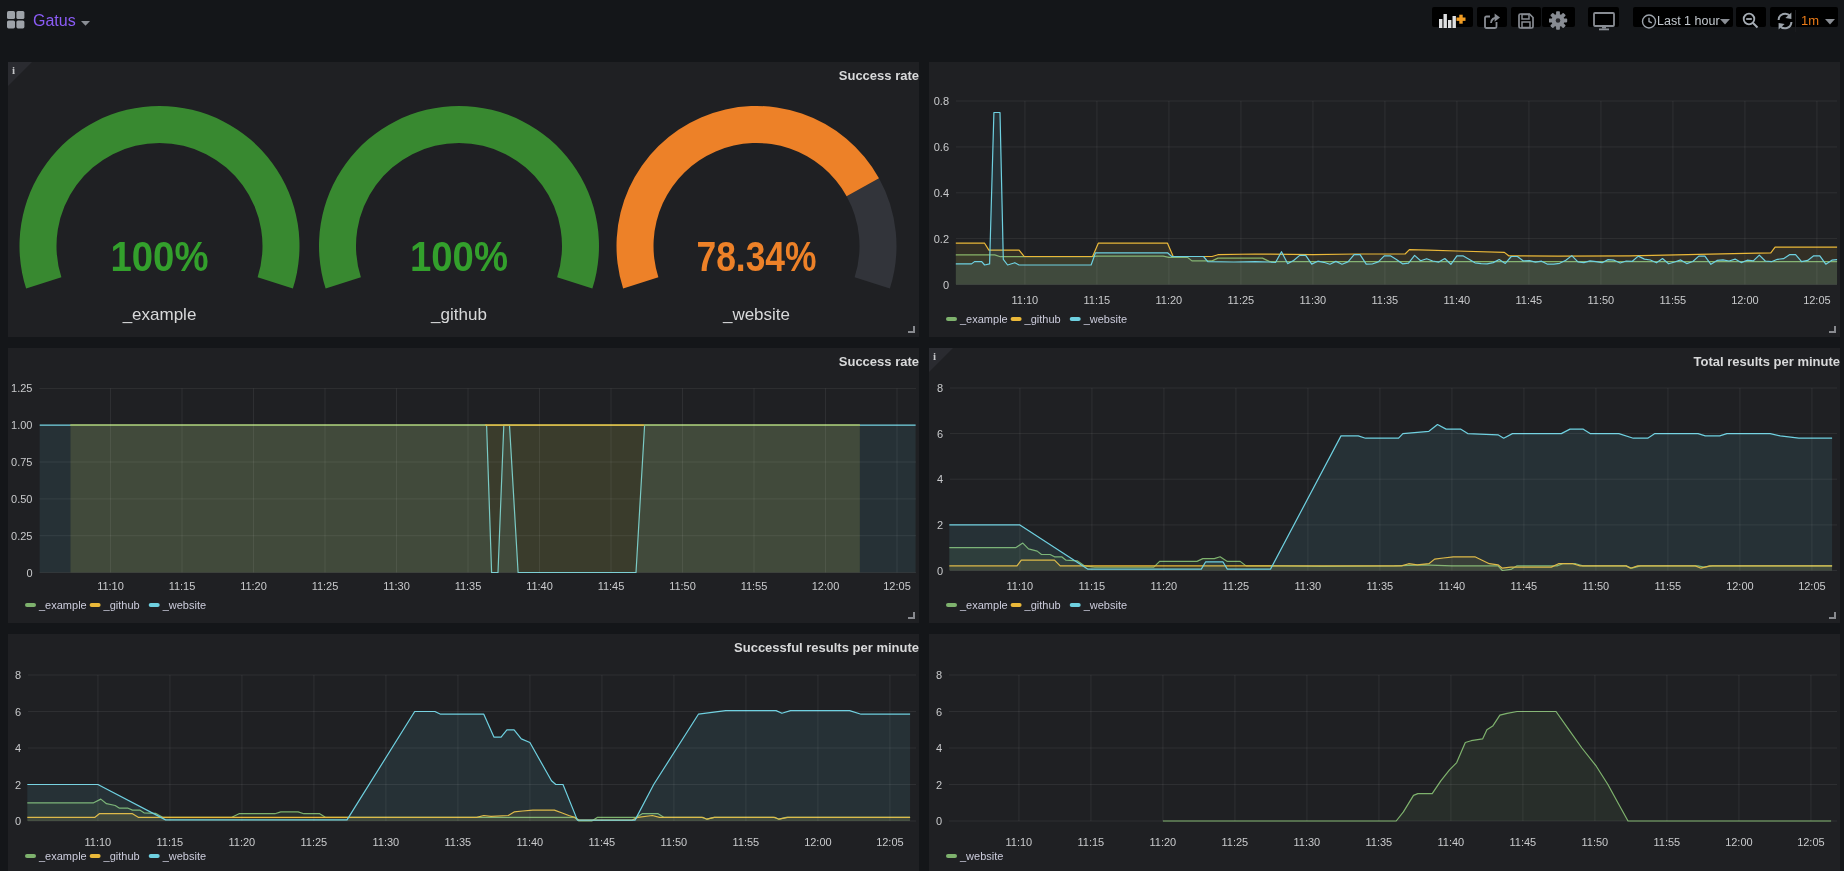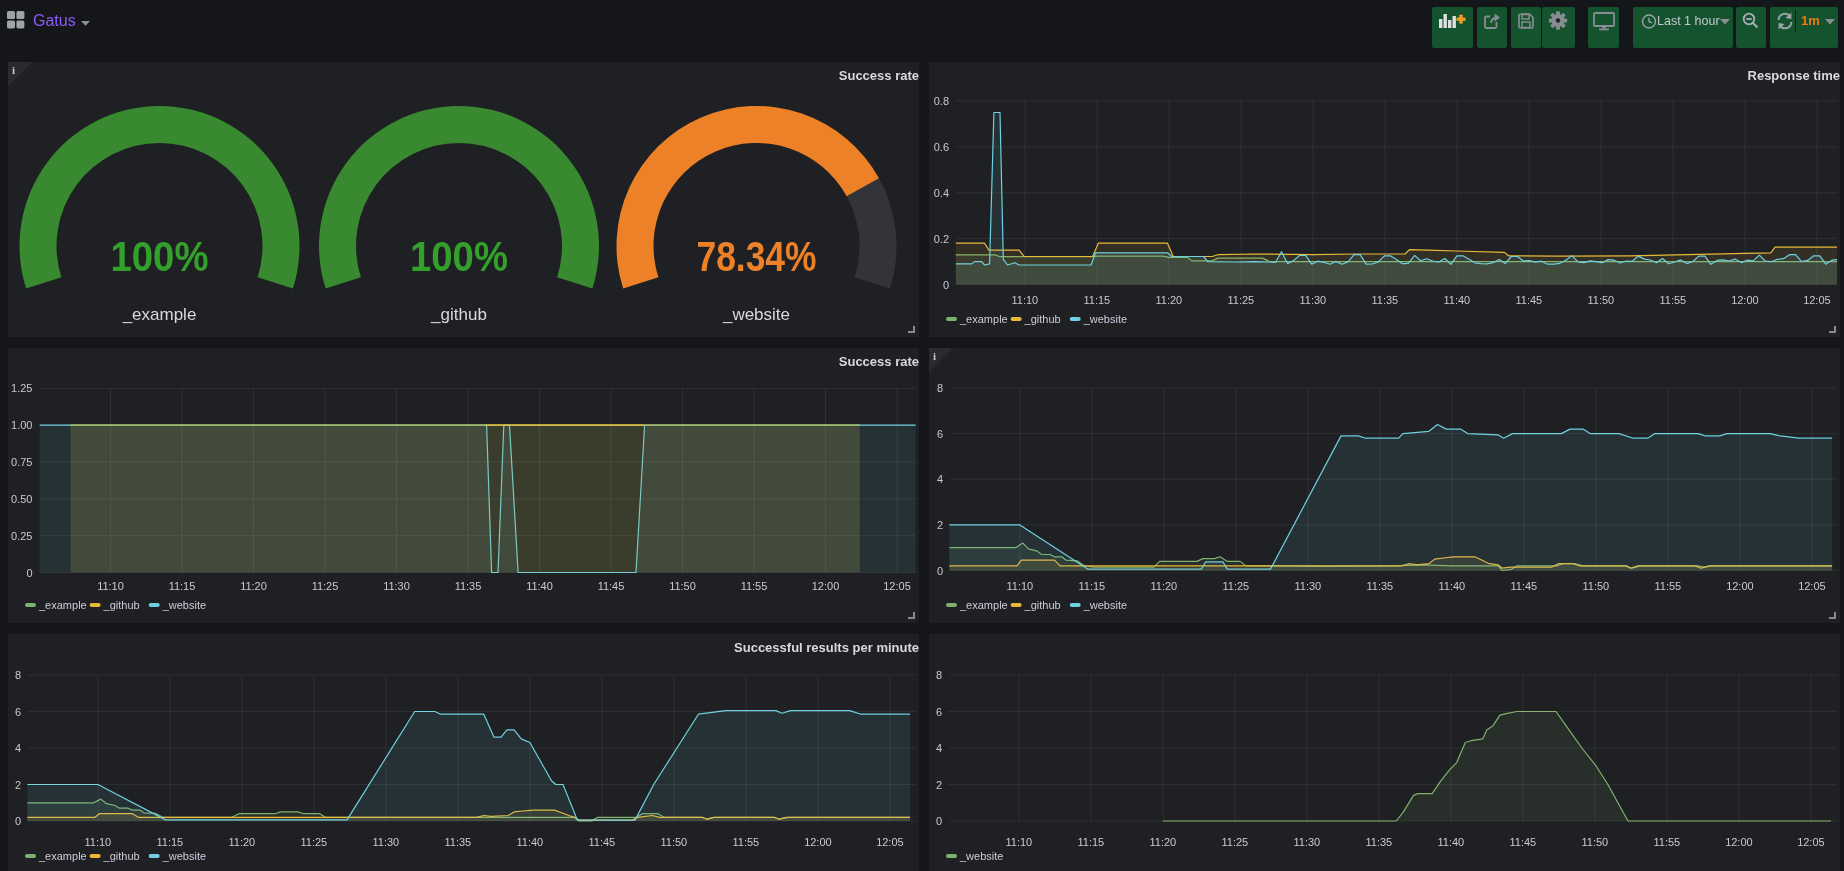--- a/index.html
+++ b/index.html
@@ -1,18 +1,18 @@
 <!DOCTYPE html>
 <html><head><meta charset="utf-8"><style>
 *{margin:0;padding:0;box-sizing:border-box}
 body{width:1844px;height:871px;background:#141619;font-family:"Liberation Sans",sans-serif;overflow:hidden;position:relative}
 .panel{position:absolute;background:#1f2023;overflow:hidden}
 .ptitle{position:absolute;top:6px;text-align:right;font-size:13px;font-weight:bold;color:#d8d9da}
 .nav{position:absolute;left:0;top:0;width:1844px;height:42px}
-.tbtn{position:absolute;top:7px;height:41px;background:#14532d;border-radius:2px;text-align:center}
+.tbtn{position:absolute;top:7px;height:20px;background:#000000;border-radius:2px;text-align:center}
 .infocorner{position:absolute;left:0;top:0;width:0;height:0;border-top:24px solid #2a2b30;border-right:24px solid transparent}
 .infoi{position:absolute;left:4px;top:2px;font-size:11px;font-weight:bold;color:#c5c6c8;font-family:"Liberation Serif",serif}
 .resize{position:absolute;width:7px;height:7px;border-right:2px solid #888a8f;border-bottom:2px solid #888a8f}
 </style></head><body>
 <div class="nav">
 <svg width="20" height="20" style="position:absolute;left:7px;top:11px">
 <rect x="0.0" y="0.0" width="8" height="8" rx="1.6" fill="#9ea3a9"></rect>
 <rect x="0.0" y="9.4" width="8" height="8" rx="1.6" fill="#9ea3a9"></rect>
 <rect x="9.4" y="0.0" width="8" height="8" rx="1.6" fill="#9ea3a9"></rect>
 <rect x="9.4" y="9.4" width="8" height="8" rx="1.6" fill="#9ea3a9"></rect>
@@ -71,21 +71,21 @@
         <line x1="4.2" y1="7" x2="9.8" y2="7" stroke="#a6adb5" stroke-width="1.8"></line>
         <line x1="11" y1="11" x2="15.5" y2="15.5" stroke="#a6adb5" stroke-width="2"></line>
       </svg></div>
 <div class="tbtn" style="left:1770px;width:68px">
       <svg width="18" height="18" style="position:absolute;left:6px;top:5px">
         <path d="M2.6 8 A 6.4 6.4 0 0 1 14.2 4.4" fill="none" stroke="#9ba2aa" stroke-width="2"></path>
         <path d="M15.4 0.6 L15.4 7 L9.4 6 Z" fill="#9ba2aa"></path>
         <path d="M15.4 10 A 6.4 6.4 0 0 1 3.8 13.6" fill="none" stroke="#9ba2aa" stroke-width="2"></path>
         <path d="M2.6 17.4 L2.6 11 L8.6 12 Z" fill="#9ba2aa"></path>
       </svg>
-      <span style="position:absolute;left:31px;top:6px;font-size:13px;font-weight:bold;color:#eb7b18">1m</span>
+      <span style="position:absolute;left:31px;top:6px;font-size:13px;font-weight:normal;color:#eb7b18">1m</span>
       <svg width="10" height="6" style="position:absolute;left:55px;top:12px">
         <path d="M0 0 L10 0 L5 5.5 Z" fill="#8a8e95"></path>
       </svg>
       <div style="position:absolute;left:25px;top:3px;width:1px;height:22px;background:#1a1b1e"></div>
     </div>
 </div>
 <div class="panel" style="left:8px;top:62px;width:911px;height:275px">
 <div class="infocorner"></div>
     <div class="infoi">i</div>
 <div class="ptitle" style="width:911px">Success rate</div>
@@ -97,21 +97,20 @@
 <path d="M 317.63 226.56 A 140.0 140.0 0 1 1 584.37 226.56 L 549.12 215.32 A 103.0 103.0 0 1 0 352.88 215.32 Z" fill="#388930"></path>
 <text x="451.0" y="209" text-anchor="middle" font-size="42" font-weight="bold" fill="#33a02c" textLength="98" lengthAdjust="spacingAndGlyphs">100%</text>
 <text x="451.0" y="258" text-anchor="middle" font-size="17" fill="#d8d9da">_github</text>
 <path d="M 871.00 116.22 A 140.0 140.0 0 0 1 881.87 226.56 L 846.62 215.32 A 103.0 103.0 0 0 0 838.62 134.13 Z" fill="#32343a"></path>
 <path d="M 615.13 226.56 A 140.0 140.0 0 0 1 871.00 116.22 L 838.62 134.13 A 103.0 103.0 0 0 0 650.38 215.32 Z" fill="#ed8128"></path>
 <text x="748.5" y="209" text-anchor="middle" font-size="42" font-weight="bold" fill="#ed8128" textLength="120" lengthAdjust="spacingAndGlyphs">78.34%</text>
 <text x="748.5" y="258" text-anchor="middle" font-size="17" fill="#d8d9da">_website</text>
 </svg>
 </div>
 <div class="panel" style="left:929px;top:62px;width:911px;height:275px">
-<div class="ptitle" style="width:911px">Response time</div>
 <div class="resize" style="left:900px;top:264px"></div>
 <svg width="911" height="275" style="position:absolute;left:0;top:0">
 <polygon points="26.8,222.5 26.8,192.9 65.7,192.9 71.4,194.7 162.1,194.7 167.9,194.1 234.1,194.1 239.9,195.4 258.6,195.4 262.9,198.9 283.1,198.9 288.9,196.1 333.5,196.1 340.7,199.6 908.1,199.6 908.1,222.5" fill="#7eb26d" fill-opacity="0.1" stroke="none"></polygon>
 <polyline points="26.8,192.9 65.7,192.9 71.4,194.7 162.1,194.7 167.9,194.1 234.1,194.1 239.9,195.4 258.6,195.4 262.9,198.9 283.1,198.9 288.9,196.1 333.5,196.1 340.7,199.6 908.1,199.6" fill="none" stroke="#7eb26d" stroke-width="1.2" stroke-linejoin="round" stroke-linecap="butt"></polyline>
 <polygon points="26.8,222.5 26.8,181.2 55.6,181.2 59.9,188.1 90.1,188.1 95.2,194.5 163.6,194.5 169.3,181.2 238.5,181.2 244.2,194.5 283.1,194.5 288.9,192.7 326.3,192.0 383.9,192.7 427.1,192.0 476.1,192.0 480.4,187.6 499.1,188.1 527.9,189.0 575.4,190.4 579.7,193.8 628.7,194.1 700.7,193.8 758.3,192.7 815.9,191.3 841.8,190.8 846.1,185.1 908.1,185.1 908.1,222.5" fill="#eab839" fill-opacity="0.1" stroke="none"></polygon>
 <polyline points="26.8,181.2 55.6,181.2 59.9,188.1 90.1,188.1 95.2,194.5 163.6,194.5 169.3,181.2 238.5,181.2 244.2,194.5 283.1,194.5 288.9,192.7 326.3,192.0 383.9,192.7 427.1,192.0 476.1,192.0 480.4,187.6 499.1,188.1 527.9,189.0 575.4,190.4 579.7,193.8 628.7,194.1 700.7,193.8 758.3,192.7 815.9,191.3 841.8,190.8 846.1,185.1 908.1,185.1" fill="none" stroke="#eab839" stroke-width="1.2" stroke-linejoin="round" stroke-linecap="butt"></polyline>
 <polygon points="26.8,222.5 26.8,201.9 42.6,201.9 45.5,199.6 52.7,199.6 55.6,203.0 60.6,201.9 64.9,50.5 71.0,50.5 74.3,197.3 78.6,203.0 85.8,200.7 90.1,203.0 98.8,203.0 162.1,203.0 166.5,190.8 238.5,190.8 242.8,194.5 274.5,194.5 278.8,199.6 304.7,200.0 326.3,199.6 340.7,200.0 346.5,200.5 352.5,189.7 358.6,201.6 364.6,198.5 370.7,193.4 376.7,193.4 382.7,202.1 388.8,199.2 394.8,200.3 400.9,202.2 406.9,199.4 413.0,202.3 419.0,199.9 425.1,192.7 431.1,192.7 437.2,202.1 443.2,202.0 449.3,199.9 455.3,193.8 461.4,193.8 467.4,197.4 473.5,201.8 479.5,201.2 485.6,193.4 491.6,198.7 497.7,196.7 503.7,199.0 509.8,200.1 515.8,196.5 521.9,202.3 527.9,193.8 533.9,193.8 540.0,197.2 546.0,200.8 552.1,201.7 558.1,201.8 564.2,200.6 570.2,197.5 576.3,201.4 582.3,194.5 588.4,194.5 594.4,198.9 600.5,198.6 606.5,200.2 612.6,199.2 618.6,202.2 624.7,202.2 630.7,201.3 636.8,198.3 642.8,193.6 648.9,199.9 654.9,200.6 661.0,198.9 667.0,199.7 673.1,200.7 679.1,197.6 685.1,198.2 691.2,201.0 697.2,199.0 703.3,199.3 709.3,194.1 715.4,197.1 721.4,198.0 727.5,200.8 733.5,196.5 739.6,201.8 745.6,200.0 751.7,197.9 757.7,201.6 763.8,199.5 769.8,194.1 775.9,194.1 781.9,202.3 788.0,198.4 794.0,197.8 800.1,199.0 806.1,197.1 812.2,200.6 818.2,198.2 824.3,198.9 830.3,193.1 836.3,199.0 842.4,199.7 848.4,197.3 854.5,196.7 860.5,192.7 866.6,192.7 872.6,199.6 878.7,198.4 884.7,193.8 890.8,193.8 896.8,202.2 902.9,198.2 908.1,197.7 908.1,222.5" fill="#6ed0e0" fill-opacity="0.1" stroke="none"></polygon>
 <polyline points="26.8,201.9 42.6,201.9 45.5,199.6 52.7,199.6 55.6,203.0 60.6,201.9 64.9,50.5 71.0,50.5 74.3,197.3 78.6,203.0 85.8,200.7 90.1,203.0 98.8,203.0 162.1,203.0 166.5,190.8 238.5,190.8 242.8,194.5 274.5,194.5 278.8,199.6 304.7,200.0 326.3,199.6 340.7,200.0 346.5,200.5 352.5,189.7 358.6,201.6 364.6,198.5 370.7,193.4 376.7,193.4 382.7,202.1 388.8,199.2 394.8,200.3 400.9,202.2 406.9,199.4 413.0,202.3 419.0,199.9 425.1,192.7 431.1,192.7 437.2,202.1 443.2,202.0 449.3,199.9 455.3,193.8 461.4,193.8 467.4,197.4 473.5,201.8 479.5,201.2 485.6,193.4 491.6,198.7 497.7,196.7 503.7,199.0 509.8,200.1 515.8,196.5 521.9,202.3 527.9,193.8 533.9,193.8 540.0,197.2 546.0,200.8 552.1,201.7 558.1,201.8 564.2,200.6 570.2,197.5 576.3,201.4 582.3,194.5 588.4,194.5 594.4,198.9 600.5,198.6 606.5,200.2 612.6,199.2 618.6,202.2 624.7,202.2 630.7,201.3 636.8,198.3 642.8,193.6 648.9,199.9 654.9,200.6 661.0,198.9 667.0,199.7 673.1,200.7 679.1,197.6 685.1,198.2 691.2,201.0 697.2,199.0 703.3,199.3 709.3,194.1 715.4,197.1 721.4,198.0 727.5,200.8 733.5,196.5 739.6,201.8 745.6,200.0 751.7,197.9 757.7,201.6 763.8,199.5 769.8,194.1 775.9,194.1 781.9,202.3 788.0,198.4 794.0,197.8 800.1,199.0 806.1,197.1 812.2,200.6 818.2,198.2 824.3,198.9 830.3,193.1 836.3,199.0 842.4,199.7 848.4,197.3 854.5,196.7 860.5,192.7 866.6,192.7 872.6,199.6 878.7,198.4 884.7,193.8 890.8,193.8 896.8,202.2 902.9,198.2 908.1,197.7" fill="none" stroke="#6ed0e0" stroke-width="1.2" stroke-linejoin="round" stroke-linecap="butt"></polyline>
 <line x1="27.0" y1="222.5" x2="908.0" y2="222.5" stroke="rgba(255,255,255,0.07)" stroke-width="1"></line>
 <line x1="27.0" y1="176.6" x2="908.0" y2="176.6" stroke="rgba(255,255,255,0.07)" stroke-width="1"></line>
@@ -206,20 +205,21 @@
 <text x="31.0" y="261.0" font-size="11" fill="#ccccdc">_example</text>
 <rect x="81.6" y="255.0" width="11" height="4" rx="2" fill="#eab839"></rect>
 <text x="95.6" y="261.0" font-size="11" fill="#ccccdc">_github</text>
 <rect x="140.7" y="255.0" width="11" height="4" rx="2" fill="#6ed0e0"></rect>
 <text x="154.7" y="261.0" font-size="11" fill="#ccccdc">_website</text>
 </svg>
 </div>
 <div class="panel" style="left:929px;top:348px;width:911px;height:275px">
 <div class="infocorner"></div>
     <div class="infoi">i</div>
+<div class="ptitle" style="width:911px">Total results per minute</div>
 <div class="resize" style="left:900px;top:264px"></div>
 <svg width="911" height="275" style="position:absolute;left:0;top:0">
 <polygon points="20.3,222.5 20.3,199.7 86.6,199.7 93.8,195.1 99.5,200.8 108.2,203.1 112.5,206.5 121.1,206.5 125.5,208.8 132.7,208.8 137.0,212.2 148.5,212.9 155.7,217.9 165.8,219.1 224.8,219.1 230.6,213.4 268.0,213.4 273.8,210.6 285.3,210.6 291.1,208.8 298.3,213.4 311.2,213.4 317.0,217.9 350.1,217.9 393.3,218.4 465.3,217.9 494.1,216.8 522.9,217.9 569.0,217.9 573.3,222.5 581.9,221.4 587.7,217.9 628.0,217.9 633.8,215.7 646.7,215.7 653.9,217.9 697.1,217.9 702.9,220.2 711.5,217.9 769.1,217.9 774.9,219.1 783.5,217.9 903.1,217.9 903.1,222.5" fill="#7eb26d" fill-opacity="0.1" stroke="none"></polygon>
 <polyline points="20.3,199.7 86.6,199.7 93.8,195.1 99.5,200.8 108.2,203.1 112.5,206.5 121.1,206.5 125.5,208.8 132.7,208.8 137.0,212.2 148.5,212.9 155.7,217.9 165.8,219.1 224.8,219.1 230.6,213.4 268.0,213.4 273.8,210.6 285.3,210.6 291.1,208.8 298.3,213.4 311.2,213.4 317.0,217.9 350.1,217.9 393.3,218.4 465.3,217.9 494.1,216.8 522.9,217.9 569.0,217.9 573.3,222.5 581.9,221.4 587.7,217.9 628.0,217.9 633.8,215.7 646.7,215.7 653.9,217.9 697.1,217.9 702.9,220.2 711.5,217.9 769.1,217.9 774.9,219.1 783.5,217.9 903.1,217.9" fill="none" stroke="#7eb26d" stroke-width="1.2" stroke-linejoin="round" stroke-linecap="butt"></polyline>
 <polygon points="20.3,222.5 20.3,217.9 88.0,217.9 92.3,212.2 125.5,212.2 131.2,217.9 472.5,217.9 479.7,215.7 488.3,216.8 499.9,215.7 505.6,211.1 514.3,210.0 524.3,208.8 545.9,208.8 553.1,212.2 560.3,215.7 569.0,216.8 573.3,220.2 581.9,219.1 622.3,219.1 629.5,215.7 643.9,215.7 651.1,217.9 697.1,217.9 701.5,220.2 708.7,217.9 766.3,217.9 772.0,220.2 780.7,217.9 903.1,217.9 903.1,222.5" fill="#eab839" fill-opacity="0.1" stroke="none"></polygon>
 <polyline points="20.3,217.9 88.0,217.9 92.3,212.2 125.5,212.2 131.2,217.9 472.5,217.9 479.7,215.7 488.3,216.8 499.9,215.7 505.6,211.1 514.3,210.0 524.3,208.8 545.9,208.8 553.1,212.2 560.3,215.7 569.0,216.8 573.3,220.2 581.9,219.1 622.3,219.1 629.5,215.7 643.9,215.7 651.1,217.9 697.1,217.9 701.5,220.2 708.7,217.9 766.3,217.9 772.0,220.2 780.7,217.9 903.1,217.9" fill="none" stroke="#eab839" stroke-width="1.2" stroke-linejoin="round" stroke-linecap="butt"></polyline>
 <polygon points="20.3,222.5 20.3,176.9 90.9,176.9 158.6,221.1 272.3,221.1 276.7,213.8 293.9,213.8 298.3,221.1 341.5,221.1 412.0,87.9 429.3,87.9 436.5,90.2 469.6,90.2 473.9,85.6 499.9,83.3 508.5,76.5 517.1,81.1 531.5,81.1 538.7,85.6 569.0,86.8 574.7,90.2 583.4,85.6 632.3,85.6 641.0,81.1 653.9,81.1 661.1,85.6 689.9,85.6 704.3,90.2 718.7,90.2 725.9,85.6 769.1,85.6 776.3,87.9 790.7,87.9 797.9,85.6 841.1,85.6 851.2,87.9 869.9,90.2 903.1,90.2 903.1,222.5" fill="#6ed0e0" fill-opacity="0.1" stroke="none"></polygon>
 <polyline points="20.3,176.9 90.9,176.9 158.6,221.1 272.3,221.1 276.7,213.8 293.9,213.8 298.3,221.1 341.5,221.1 412.0,87.9 429.3,87.9 436.5,90.2 469.6,90.2 473.9,85.6 499.9,83.3 508.5,76.5 517.1,81.1 531.5,81.1 538.7,85.6 569.0,86.8 574.7,90.2 583.4,85.6 632.3,85.6 641.0,81.1 653.9,81.1 661.1,85.6 689.9,85.6 704.3,90.2 718.7,90.2 725.9,85.6 769.1,85.6 776.3,87.9 790.7,87.9 797.9,85.6 841.1,85.6 851.2,87.9 869.9,90.2 903.1,90.2" fill="none" stroke="#6ed0e0" stroke-width="1.2" stroke-linejoin="round" stroke-linecap="butt"></polyline>
 <line x1="21.0" y1="222.5" x2="908.0" y2="222.5" stroke="rgba(255,255,255,0.07)" stroke-width="1"></line>
 <line x1="21.0" y1="176.9" x2="908.0" y2="176.9" stroke="rgba(255,255,255,0.07)" stroke-width="1"></line>

